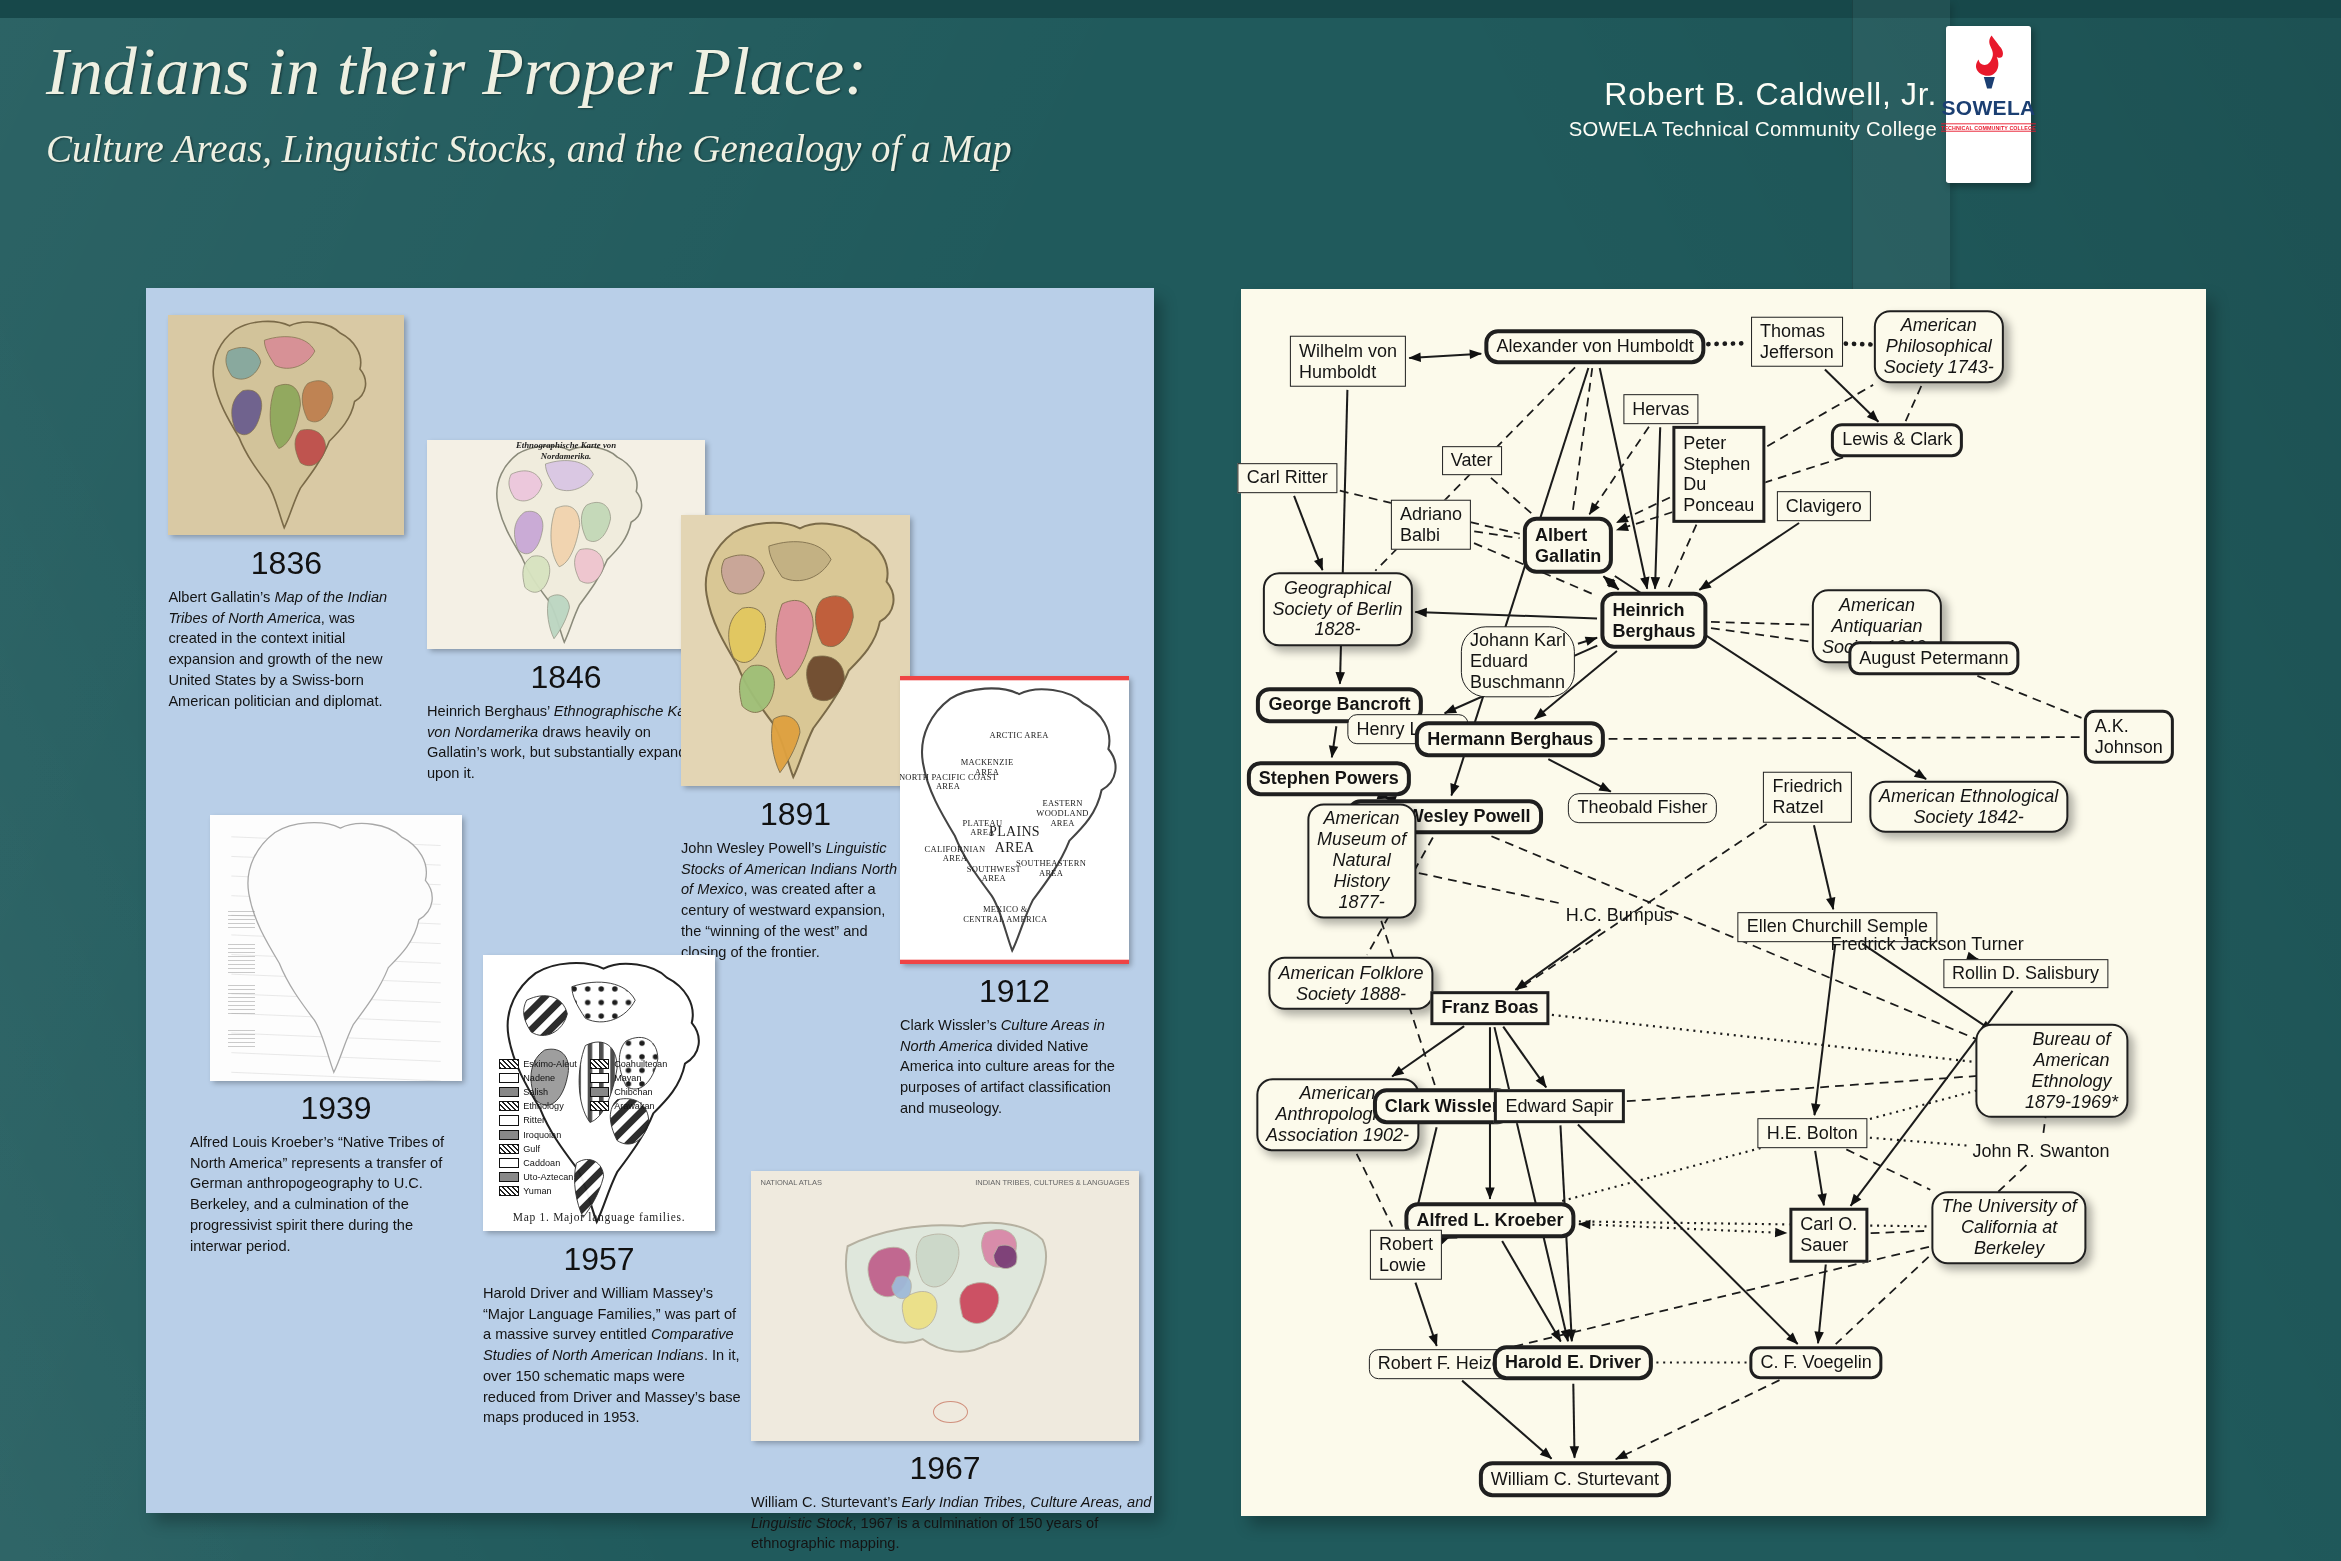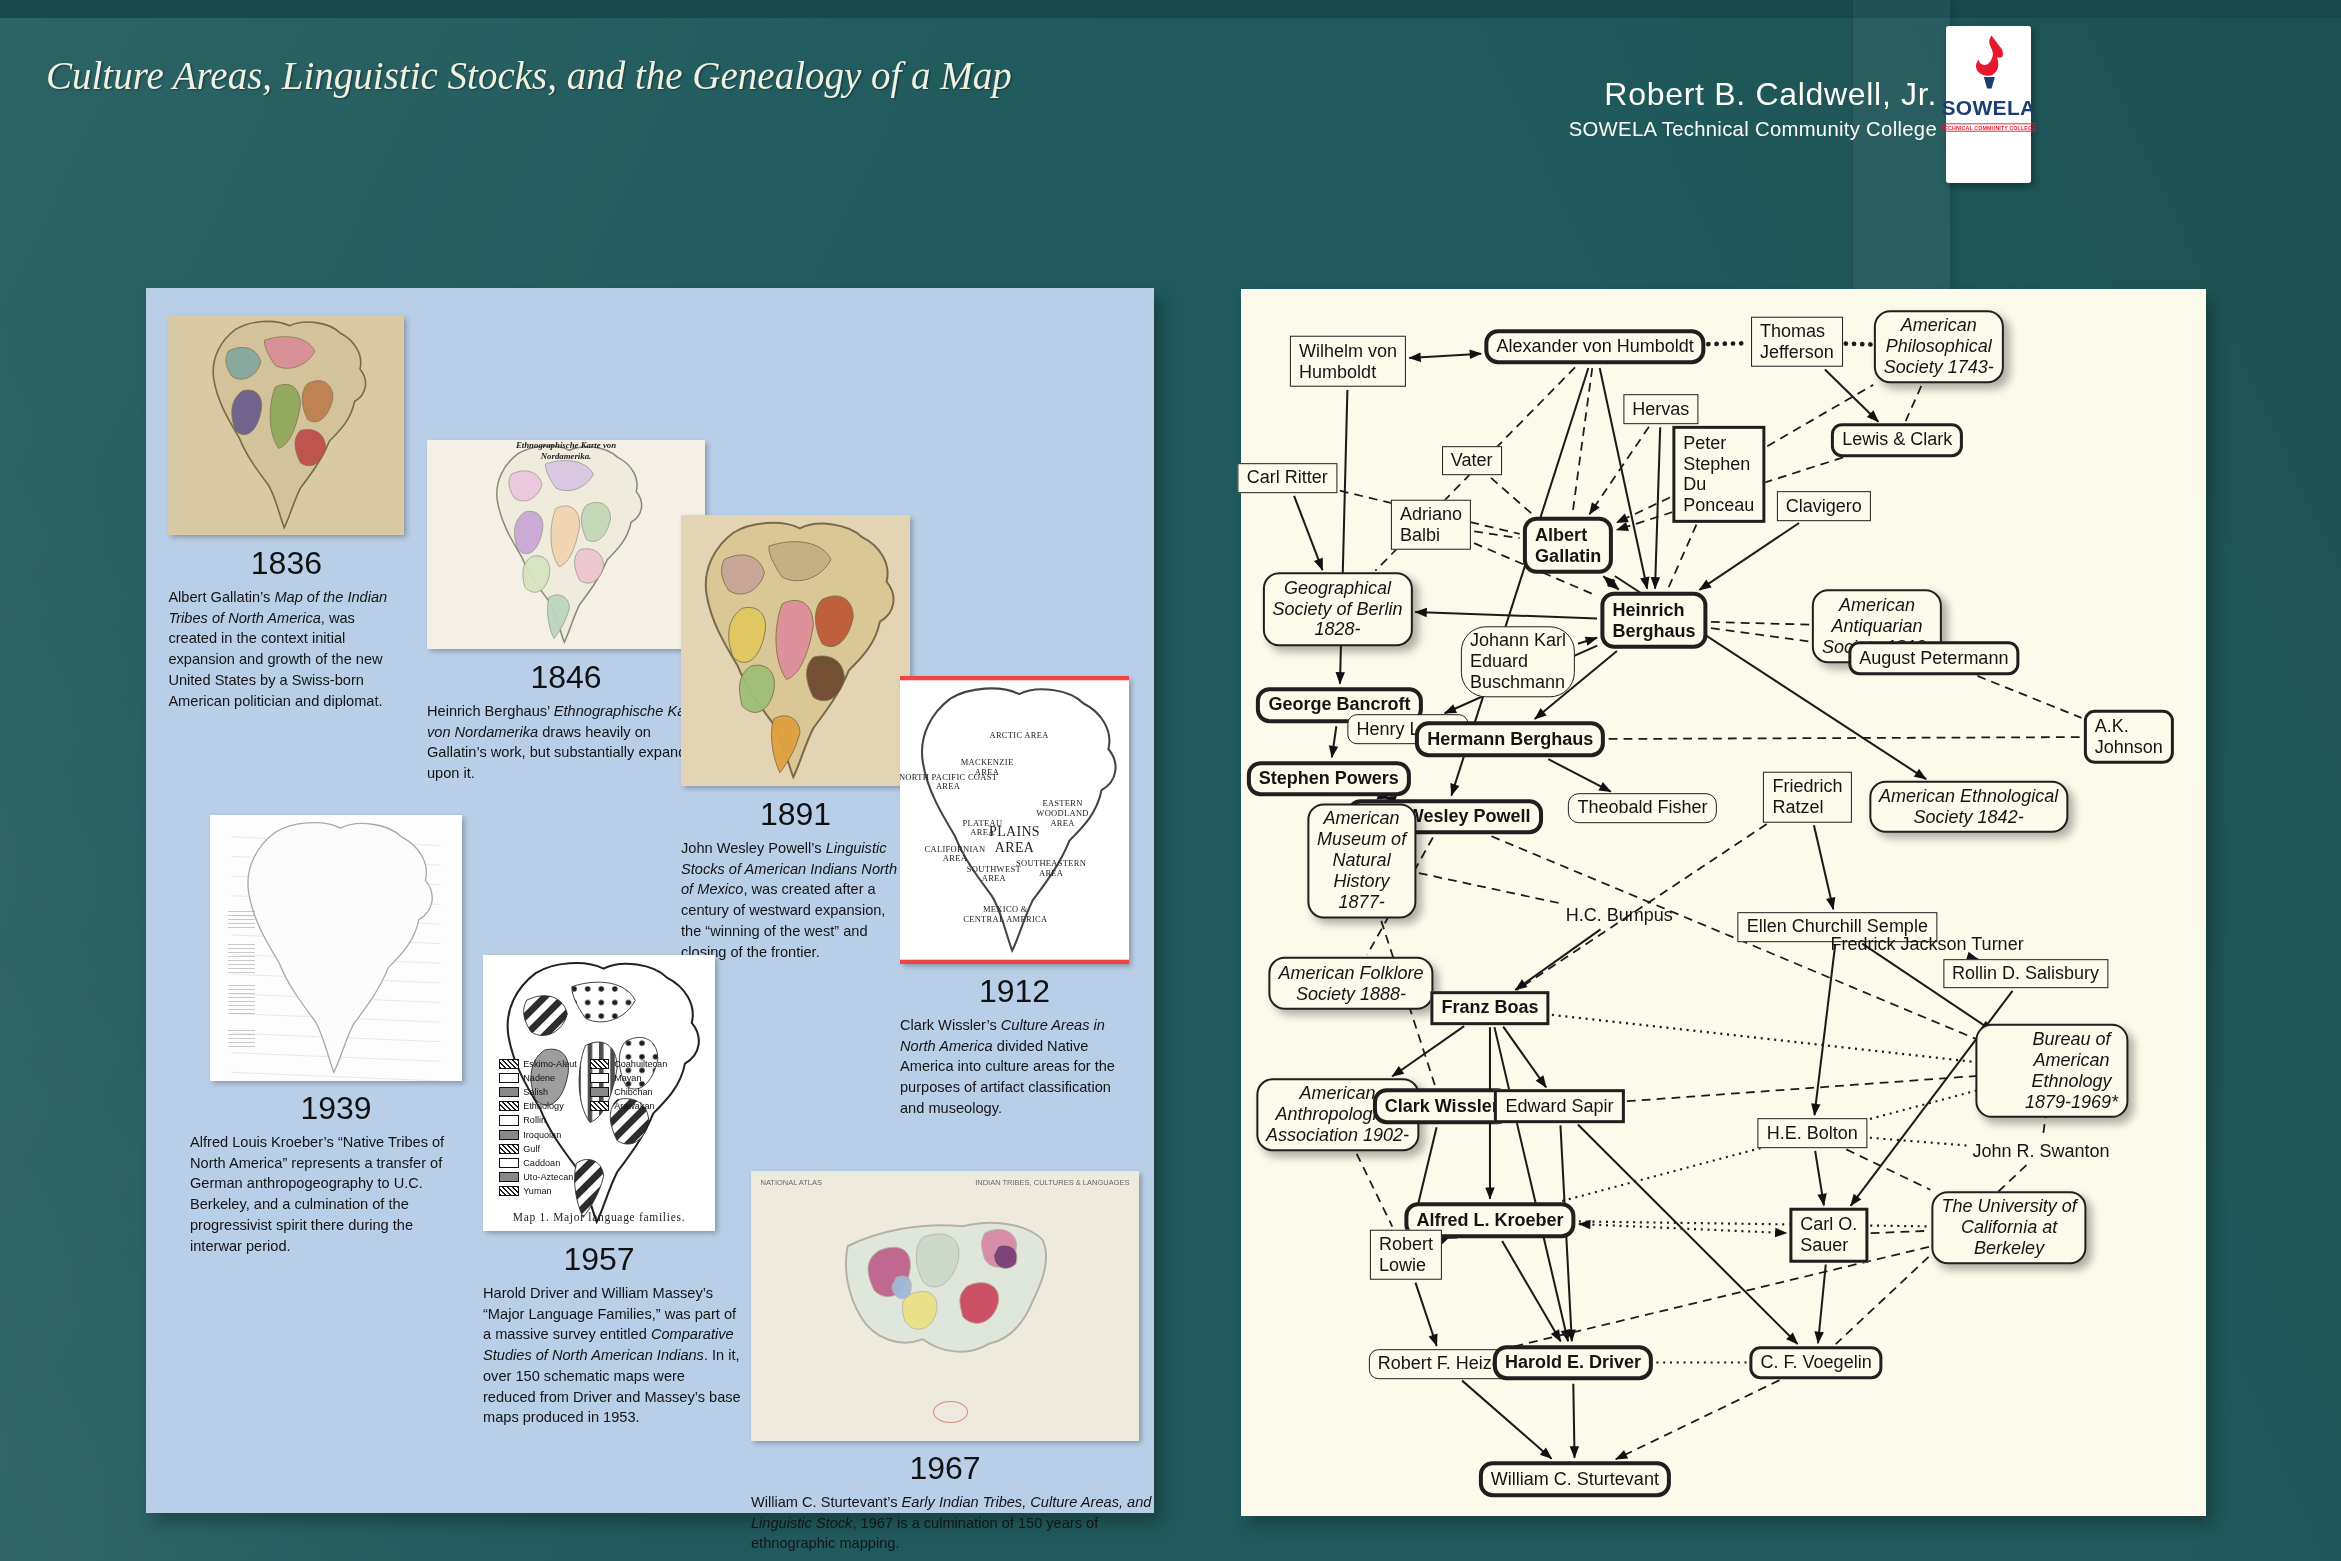--- a/index.html
+++ b/index.html
@@ -75,20 +75,21 @@
 </style>
 </head>
 <body>
 
 <div class="poster">
   <div class="bg-grad"></div>
   <div class="top-strip"></div>
   <div class="accent-band"></div>
 
   <div class="title-block">
+    <div class="title">Indians in their Proper Place:</div>
     <div class="subtitle">Culture Areas, Linguistic Stocks, and the Genealogy of a Map</div>
   </div>
 
   <div class="author-block">
     <div class="author">Robert B. Caldwell, Jr.</div>
     <div class="affiliation">SOWELA Technical Community College</div>
   </div>
 
   <div class="logo-card">
     <svg width="62" height="62" viewBox="0 0 96 96">
@@ -246,21 +247,21 @@
               <div class="li">
                 <span class="sw" style="background: rgb(136, 136, 136);"></span>
                 <span>Salish</span>
               </div>
               <div class="li">
                 <span class="sw" style="background: repeating-linear-gradient(45deg, rgb(34, 34, 34) 0px, rgb(34, 34, 34) 1.4px, rgb(255, 255, 255) 1.4px, rgb(255, 255, 255) 3.4px);"></span>
                 <span>Ethnology</span>
               </div>
               <div class="li">
                 <span class="sw" style="background: rgb(255, 255, 255);"></span>
-                <span>Rollin</span>
+                <span>Ritter</span>
               </div>
               <div class="li">
                 <span class="sw" style="background: rgb(136, 136, 136);"></span>
                 <span>Iroquoian</span>
               </div>
               <div class="li">
                 <span class="sw" style="background: repeating-linear-gradient(45deg, rgb(34, 34, 34) 0px, rgb(34, 34, 34) 1.4px, rgb(255, 255, 255) 1.4px, rgb(255, 255, 255) 3.4px);"></span>
                 <span>Gulf</span>
               </div>
               <div class="li">

